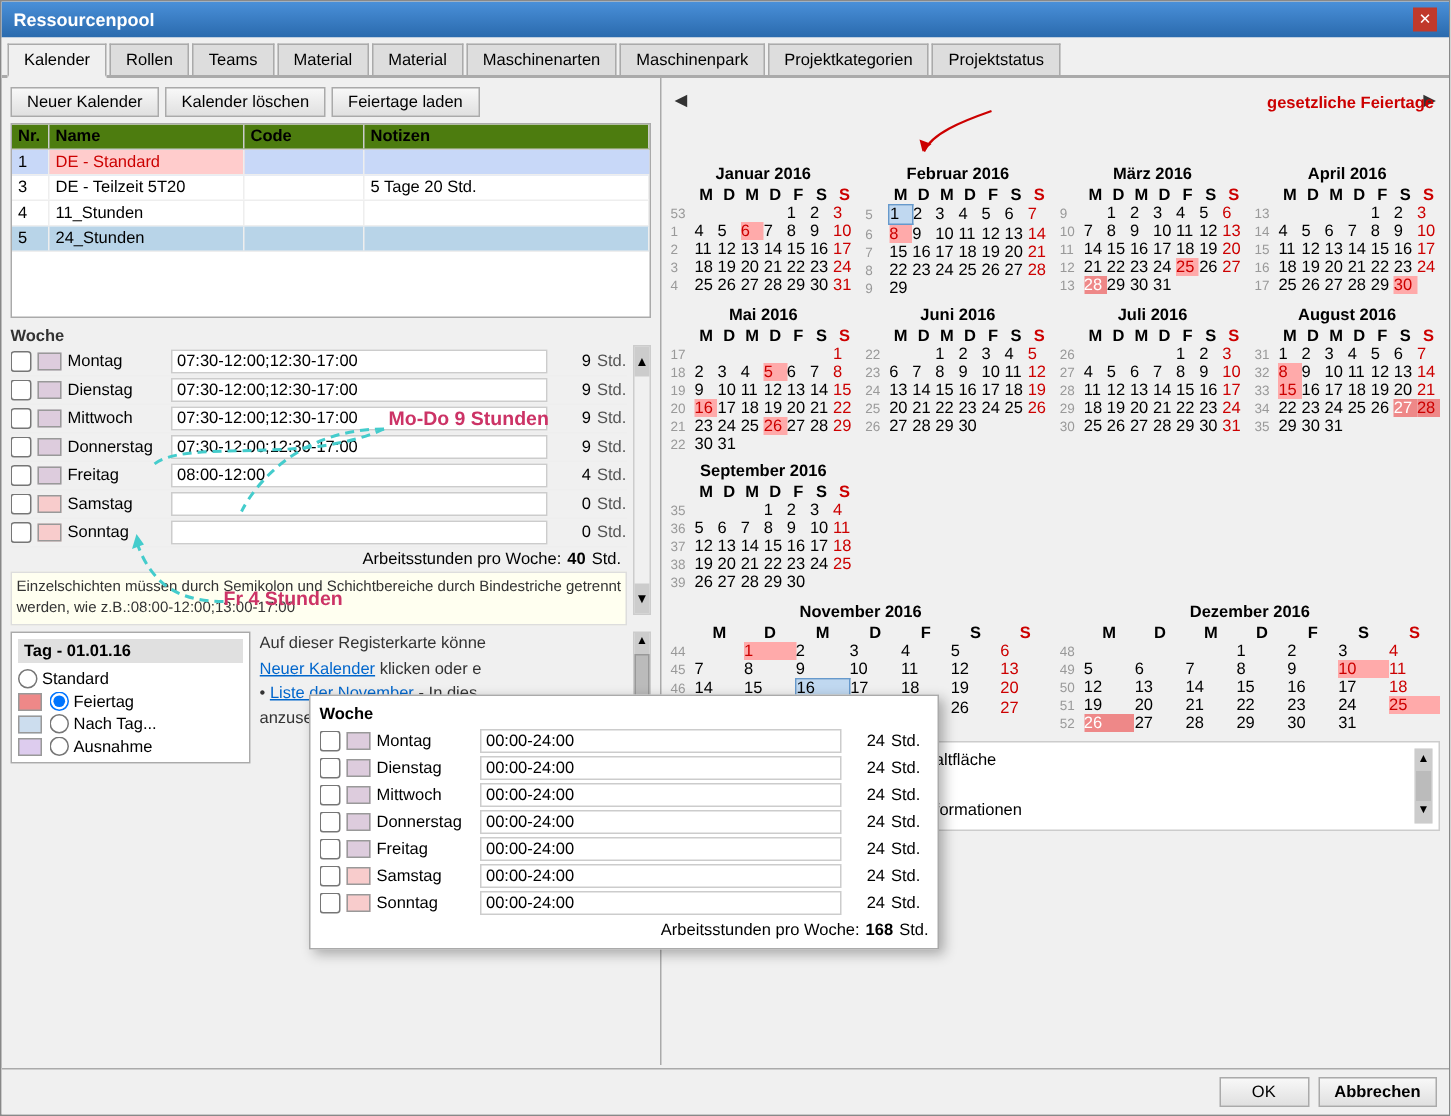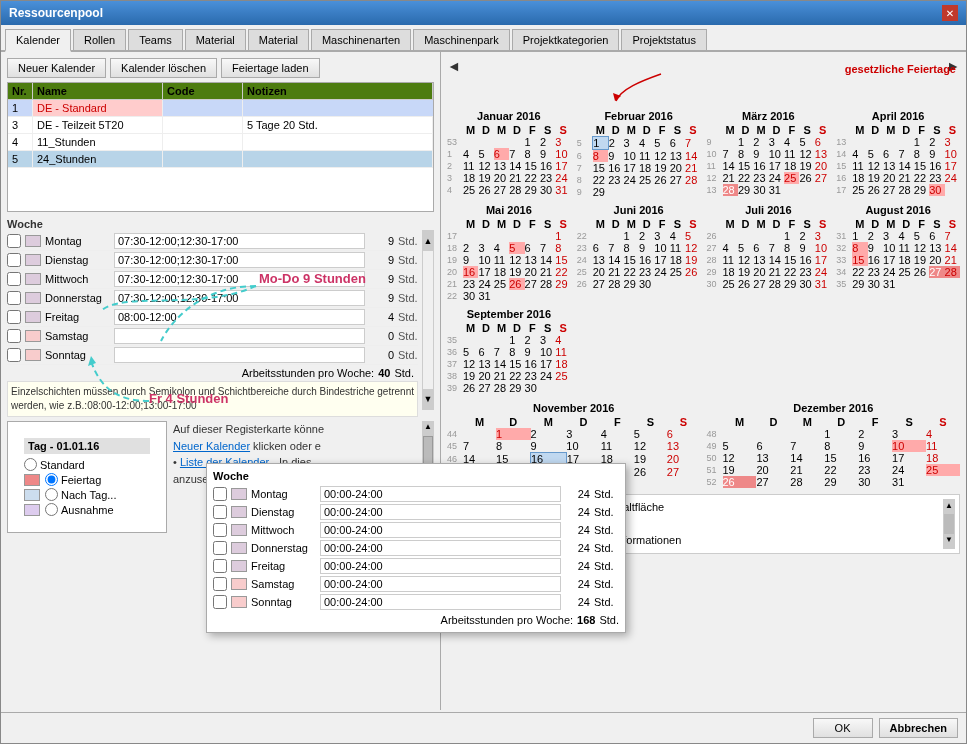--- a/index.html
+++ b/index.html
@@ -190,21 +190,21 @@
           <div class="hint-text">Einzelschichten müssen durch Semikolon und Schichtbereiche durch Bindestriche getrennt werden, wie z.B.:08:00-12:00;13:00-17:00</div>
         </div>
 
         <div style="width:12px; background:#f0f0f0; border:1px solid #ccc; height:180px; margin-top:14px; position:relative;">
           <div style="position:absolute; top:0; width:10px; background:#ccc; height:20px; text-align:center; line-height:20px; font-size:9px;">▲</div>
           <div style="position:absolute; bottom:0; width:10px; background:#ccc; height:20px; text-align:center; line-height:20px; font-size:9px;">▼</div>
         </div>
       </div>
 
       <div style="display:flex; gap:6px;">
-        <div style="border:1px solid #aaa; padding:16px; background:white; min-width:160px;">
+        <div style="border:1px solid #aaa; padding:4px; background:white; min-width:160px;">
           <div style="background:#e0e0e0; padding:2px 4px; margin-bottom:4px; font-weight:bold;">Tag - 01.01.16</div>
           <div style="display:flex; align-items:center; gap:3px; margin-bottom:2px;">
             <input type="radio" name="tagtype" style="">
             <span>Standard</span>
           </div>
           <div style="display:flex; align-items:center; gap:3px; margin-bottom:2px;">
             <div style="width:16px;height:12px;background:#ee8888;border:1px solid #999; margin-right:2px;"></div>
             <input type="radio" name="tagtype" checked="" style="">
             <span>Feiertag</span>
           </div>
@@ -216,21 +216,21 @@
           <div style="display:flex; align-items:center; gap:3px;">
             <div style="width:16px;height:12px;background:#ddccee;border:1px solid #999; margin-right:2px;"></div>
             <input type="radio" name="tagtype" style="">
             <span>Ausnahme</span>
           </div>
         </div>
 
         <div style="flex:1; font-size:10px; line-height:1.5; color:#333; overflow:hidden;">
           <span>Auf dieser Registerkarte könne</span><br>
           <a href="#" style="color:#0066cc;">Neuer Kalender</a><span> klicken oder e</span><br>
-          <span>• <a href="#" style="color:#0066cc;">Liste der Kalender</a> - In dies</span><br>
+          <span>• <a href="#" style="color:#0066cc;">Liste der November</a> - In dies</span><br>
           <span>anzusehen oder zu ändern</span><br>
         </div>
         <div style="width:12px; background:#f0f0f0; border:1px solid #ccc; align-self:stretch; position:relative;">
           <div style="position:absolute; top:0; width:10px; background:#ccc; height:14px; text-align:center; font-size:8px;">▲</div>
           <div style="position:absolute; top:14px; bottom:14px; width:10px; background:#bbb; border:1px solid #999;"></div>
           <div style="position:absolute; bottom:0; width:10px; background:#ccc; height:14px; text-align:center; font-size:8px;">▼</div>
         </div>
       </div>
     </div>
 

